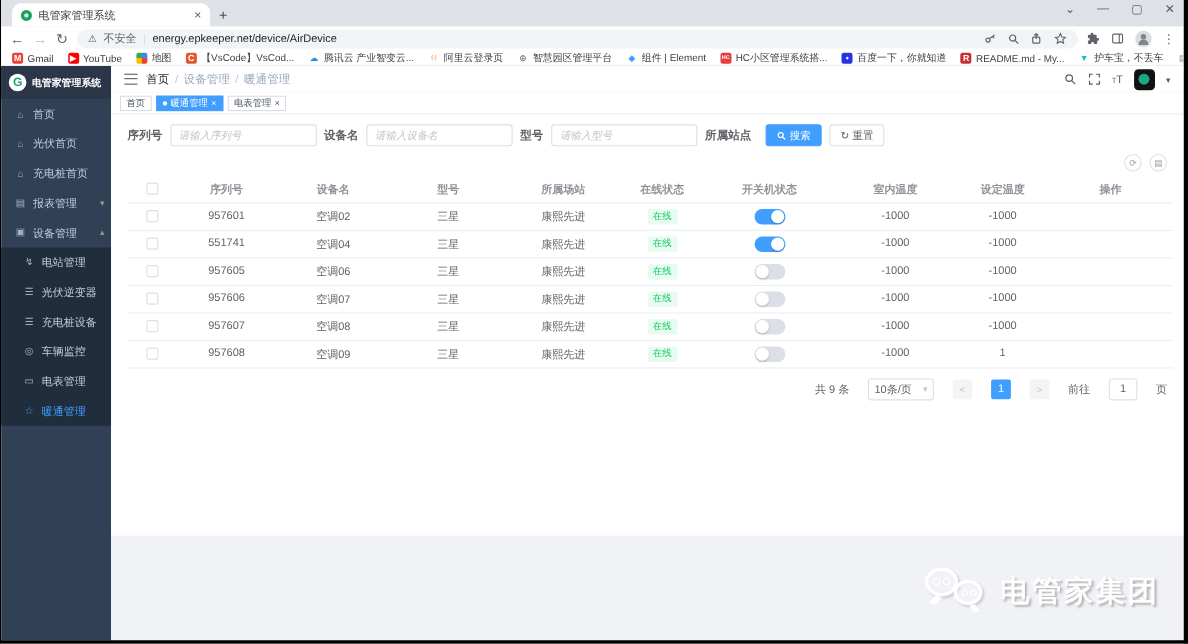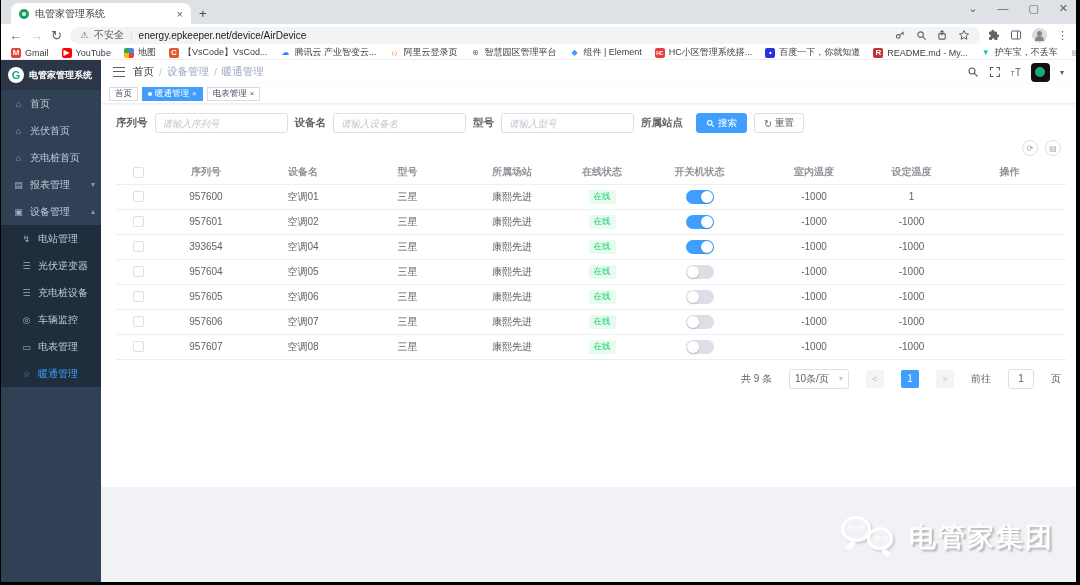--- a/index.html
+++ b/index.html
@@ -396,62 +396,38 @@
                 <th>在线状态</th>
                 <th>开关机状态</th>
                 <th>室内温度</th>
                 <th>设定温度</th>
                 <th>操作</th>
               </tr>
             </thead>
           <tbody>
               <tr>
                 <td><span class="cbx"></span></td>
-                <td>957600</td>
-                <td>空调01</td>
-                <td>三星</td>
-                <td>康熙先进</td>
-                <td><span class="badge-online">在线</span></td>
-                <td><span class="toggle on"></span></td>
-                <td>-1000</td>
-                <td>1</td>
-                <td></td>
-              </tr>
-              <tr>
-                <td><span class="cbx"></span></td>
                 <td>957601</td>
                 <td>空调02</td>
                 <td>三星</td>
                 <td>康熙先进</td>
                 <td><span class="badge-online">在线</span></td>
                 <td><span class="toggle on"></span></td>
                 <td>-1000</td>
                 <td>-1000</td>
                 <td></td>
               </tr>
               <tr>
                 <td><span class="cbx"></span></td>
-                <td>393654</td>
+                <td>551741</td>
                 <td>空调04</td>
                 <td>三星</td>
                 <td>康熙先进</td>
                 <td><span class="badge-online">在线</span></td>
                 <td><span class="toggle on"></span></td>
-                <td>-1000</td>
-                <td>-1000</td>
-                <td></td>
-              </tr>
-              <tr>
-                <td><span class="cbx"></span></td>
-                <td>957604</td>
-                <td>空调05</td>
-                <td>三星</td>
-                <td>康熙先进</td>
-                <td><span class="badge-online">在线</span></td>
-                <td><span class="toggle off"></span></td>
                 <td>-1000</td>
                 <td>-1000</td>
                 <td></td>
               </tr>
               <tr>
                 <td><span class="cbx"></span></td>
                 <td>957605</td>
                 <td>空调06</td>
                 <td>三星</td>
                 <td>康熙先进</td>
@@ -476,20 +452,32 @@
               <tr>
                 <td><span class="cbx"></span></td>
                 <td>957607</td>
                 <td>空调08</td>
                 <td>三星</td>
                 <td>康熙先进</td>
                 <td><span class="badge-online">在线</span></td>
                 <td><span class="toggle off"></span></td>
                 <td>-1000</td>
                 <td>-1000</td>
+                <td></td>
+              </tr>
+              <tr>
+                <td><span class="cbx"></span></td>
+                <td>957608</td>
+                <td>空调09</td>
+                <td>三星</td>
+                <td>康熙先进</td>
+                <td><span class="badge-online">在线</span></td>
+                <td><span class="toggle off"></span></td>
+                <td>-1000</td>
+                <td>1</td>
                 <td></td>
               </tr>
             </tbody>
         </table>
 
         <div class="pagination">
           <span>共 9 条</span>
           <span class="psel">
             <span>10条/页</span>
             <span class="caret">▾</span>

